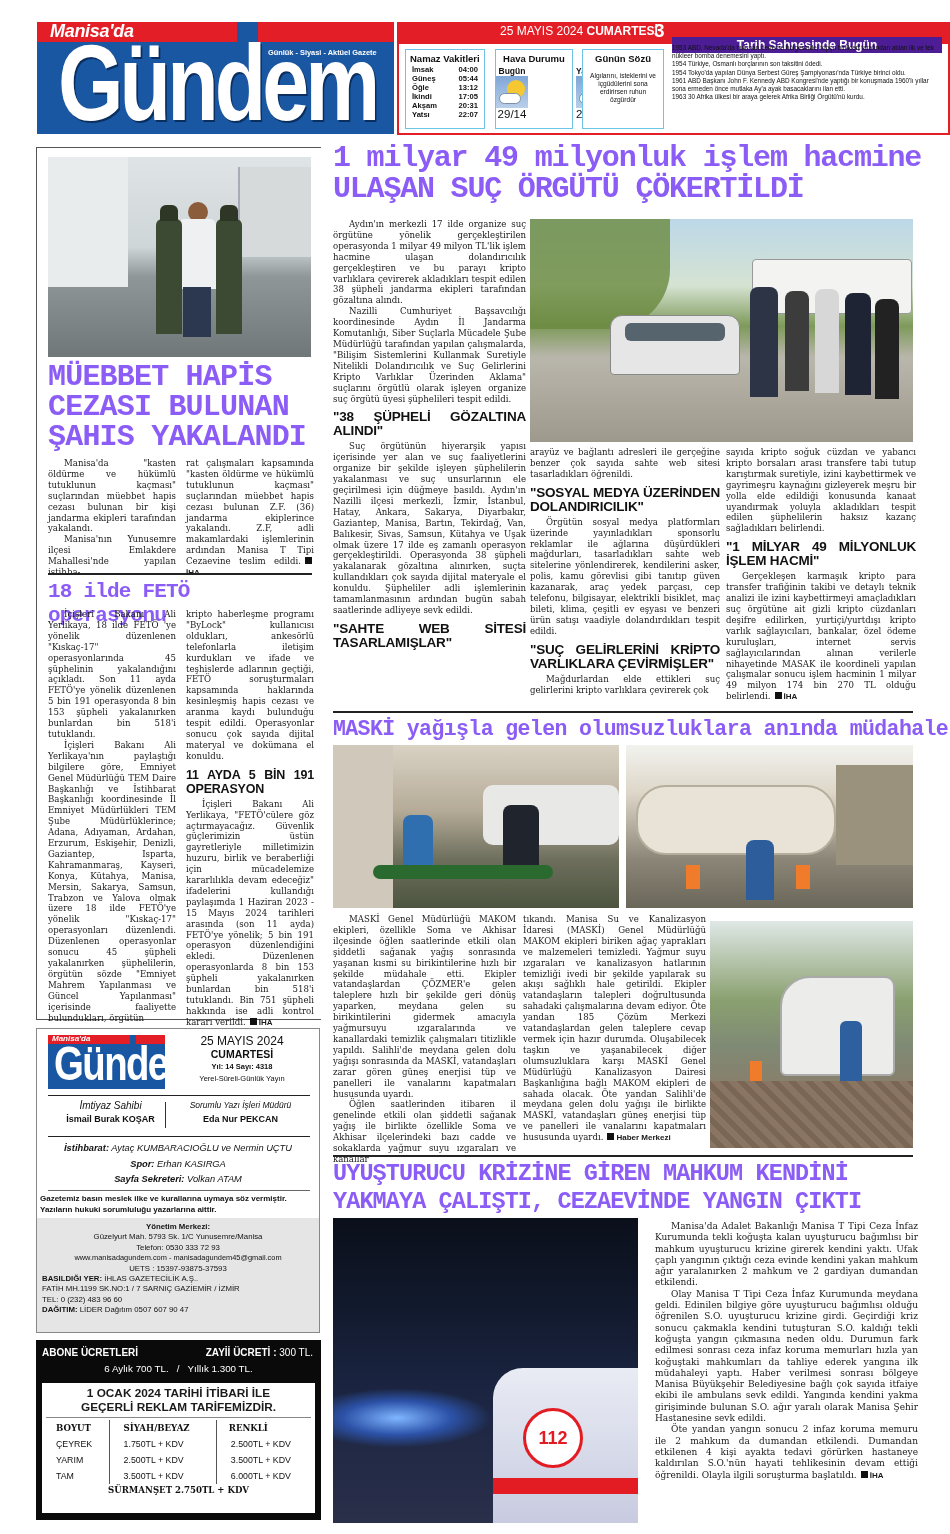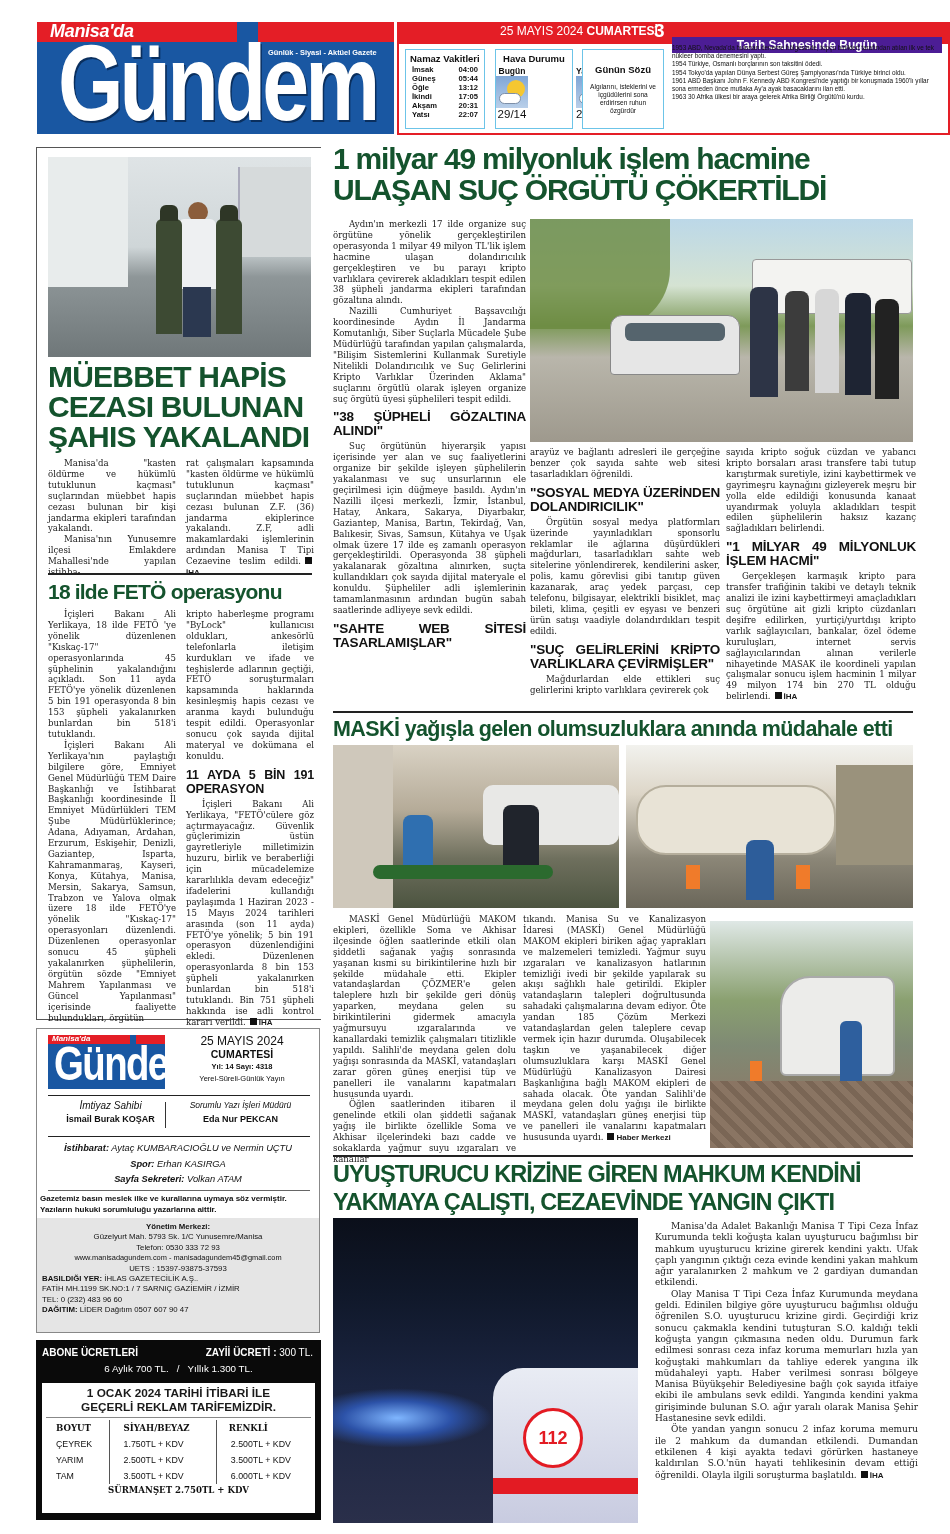--- a/index.html
+++ b/index.html
@@ -4,21 +4,21 @@
 <style>
   * { box-sizing: border-box; margin: 0; padding: 0; }
   html, body { width: 950px; height: 1534px; background: #fff; overflow: hidden; }
   body { position: relative; font-family: "DejaVu Serif", serif; color: #111; }
   .abs { position: absolute; }
   .sans { font-family: "Liberation Sans", sans-serif; }
   .serif { font-family: "DejaVu Serif", serif; }
   .body-text { font-family: "DejaVu Serif", serif; font-size: 8.6px; line-height: 10.9px; color: #1a1a1a; text-align: justify; }
   .body-text p { text-indent: 16px; }
   .sub { font-family: "Liberation Sans", sans-serif; font-weight: 900; font-size: 13.5px; line-height: 14px; color: #111; margin: 6px 0 3px; letter-spacing: -0.2px; }
-  .hl { font-family: Liberation Sans, sans-serif; font-weight: 900; color: #14532d; letter-spacing: -0.8px; }
+  .hl { font-family: Liberation Mono, monospace; font-weight: 900; color: #8b5cf6; letter-spacing: -0.8px; }
   .tag { font-family: "Liberation Sans", sans-serif; font-weight: 900; font-size: 8px; }
   .sq { display: inline-block; width: 7px; height: 7px; background: #111; margin: 0 2px 0 4px; vertical-align: 0; }
 
   
   .mast { left: 37px; top: 22px; width: 357px; height: 112px; background: #1957a2; }
   .mast-red { left: 37px; top: 22px; width: 200px; height: 20px; background: #e41e26; }
   .mast-red2 { left: 258px; top: 22px; width: 136px; height: 20px; background: #e41e26; }
   .mast-pre { left: 50px; top: 21px; color: #fff; font-family: "Liberation Sans", sans-serif; font-weight: 900; font-style: italic; font-size: 18px; letter-spacing: -0.3px; }
   .mast-slogan { left: 268px; top: 48px; color: #fff; font-family: "Liberation Sans", sans-serif; font-weight: 700; font-size: 7.4px; }
   .mast-title { left: 58px; top: 28px; color: #fff; font-family: "Liberation Sans", sans-serif; font-weight: 900; font-size: 108px; line-height: 110px; letter-spacing: -5px; transform: scaleX(0.78); transform-origin: left top; text-shadow: 2px 2px 0 #0a2f5e; }
@@ -115,21 +115,21 @@
       <div class="wx-icon">
           <div class="wx-sun"></div>
           <div class="wx-cloud"></div>
         </div>
       <div class="sans" style="font-size:11.5px;">27/14</div>
     </div>
   </div>
 </div>
 
 <div class="abs panel" style="left:582px;top:49px;width:82px;height:80px;">
-  <div class="panel-title" style="margin-top:14px;">Günün Sözü</div>
+  <div class="panel-title" style="margin-top:3px;">Günün Sözü</div>
   <div class="sans" style="font-size:6.6px;line-height:8px;text-align:center;padding:8px 4px 0;">Algılarını, isteklerini ve içgüdülerini sona erdirirsen ruhun özgürdür</div>
 </div>
 
 <div class="abs history-head">Tarih Sahnesinde Bugün</div>
 <div class="abs history-body" id="history-list">
     <div>1953 ABD, Nevada'da bulunan deneme bölgesinde, topçu birlikleri tarafından atılan ilk ve tek nükleer bomba denemesini yaptı.</div>
     <div>1954 Türkiye, Osmanlı borçlarının son taksitini ödedi.</div>
     <div>1954 Tokyo'da yapılan Dünya Serbest Güreş Şampiyonası'nda Türkiye birinci oldu.</div>
     <div>1961 ABD Başkanı John F. Kennedy ABD Kongresi'nde yaptığı bir konuşmada 1960'lı yıllar sona ermeden önce mutlaka Ay'a ayak basacaklarını ilan etti.</div>
     <div>1963 30 Afrika ülkesi bir araya gelerek Afrika Birliği Örgütü'nü kurdu.</div>

